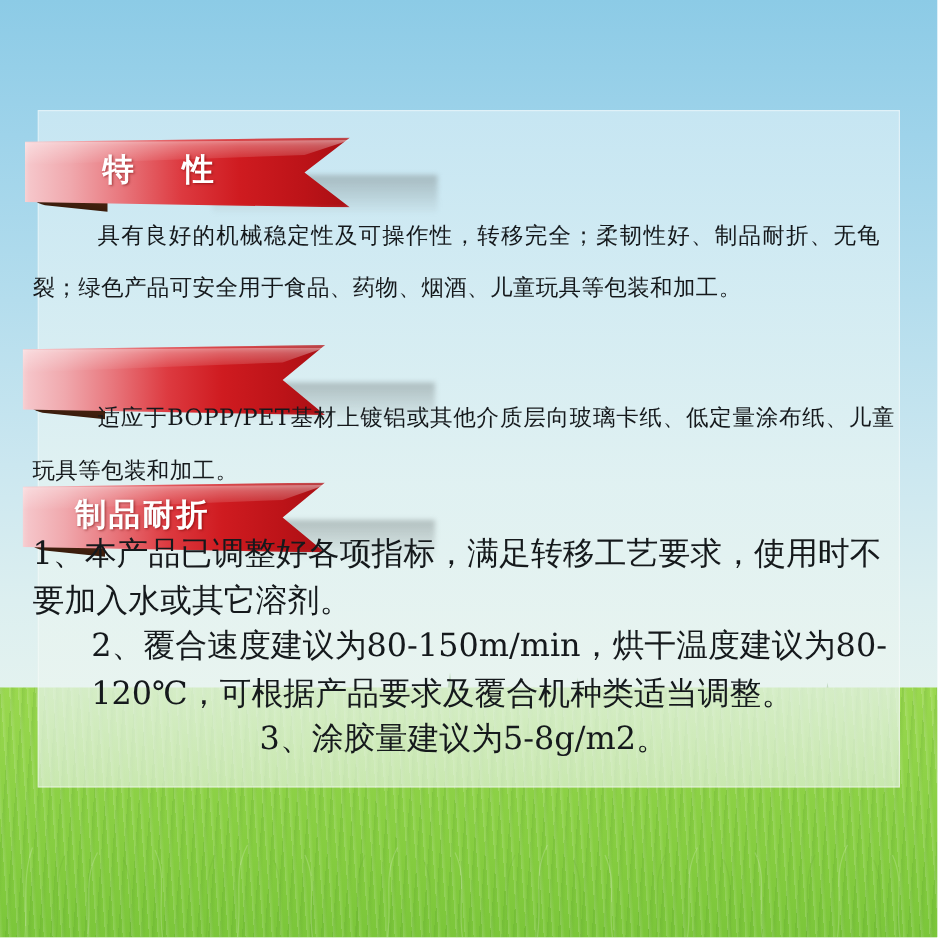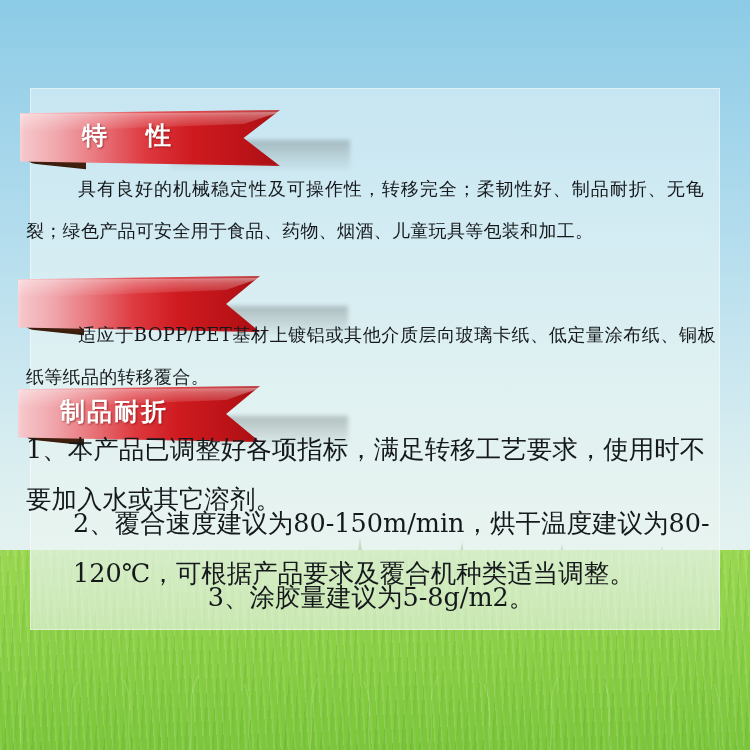--- a/index.html
+++ b/index.html
@@ -171,21 +171,21 @@
   }
 
   #features-body { left: 26px; top: 168px; width: 678px; text-indent: 52px; }
   #scope-body    { left: 26px; top: 314px; width: 690px; text-indent: 52px; }
 
   .usage-line {
     position: absolute;
     left: 26px;
     color: #15191c;
     font-size: 25.5px;
-    line-height: 50px;
+    line-height: 38px;
     white-space: pre-wrap;
     font-family: "DejaVu Serif", "Liberation Serif", serif;
     width: 690px;
   }
   #usage-1 { top: 424px; }
   #usage-2 { top: 498px; margin-left: 47px; }
   #usage-3 { top: 572px; text-align: center; }
 </style>
 </head>
 <body>
@@ -283,21 +283,21 @@
     <div class="label">特  性</div>
   </div>
   <div class="para" id="features-body">具有良好的机械稳定性及可操作性，转移完全；柔韧性好、制品耐折、无龟裂；绿色产品可安全用于食品、药物、烟酒、儿童玩具等包装和加工。</div>
 
   <div class="ribbon" id="ribbon-scope">
     <div class="tail"></div>
     <div class="shadow"></div>
     <div class="body"></div>
     <div class="gloss"></div>
   </div>
-  <div class="para serifnum" id="scope-body">适应于BOPP/PET基材上镀铝或其他介质层向玻璃卡纸、低定量涂布纸、铜板纸等纸品的转移覆合。</div>
+  <div class="para serifnum" id="scope-body">适应于BOPP/PET基材上镀铝或其他介质层向玻璃卡纸、低定量涂布纸、儿童玩具等包装和加工。</div>
 
   <div class="ribbon" id="ribbon-usage">
     <div class="tail"></div>
     <div class="shadow"></div>
     <div class="body"></div>
     <div class="gloss"></div>
     <div class="label">制品耐折</div>
   </div>
   <div class="usage-line" id="usage-1">1、本产品已调整好各项指标，满足转移工艺要求，使用时不要加入水或其它溶剂。</div>
   <div class="usage-line" id="usage-2">2、覆合速度建议为80-150m/min，烘干温度建议为80-120℃，可根据产品要求及覆合机种类适当调整。</div>

